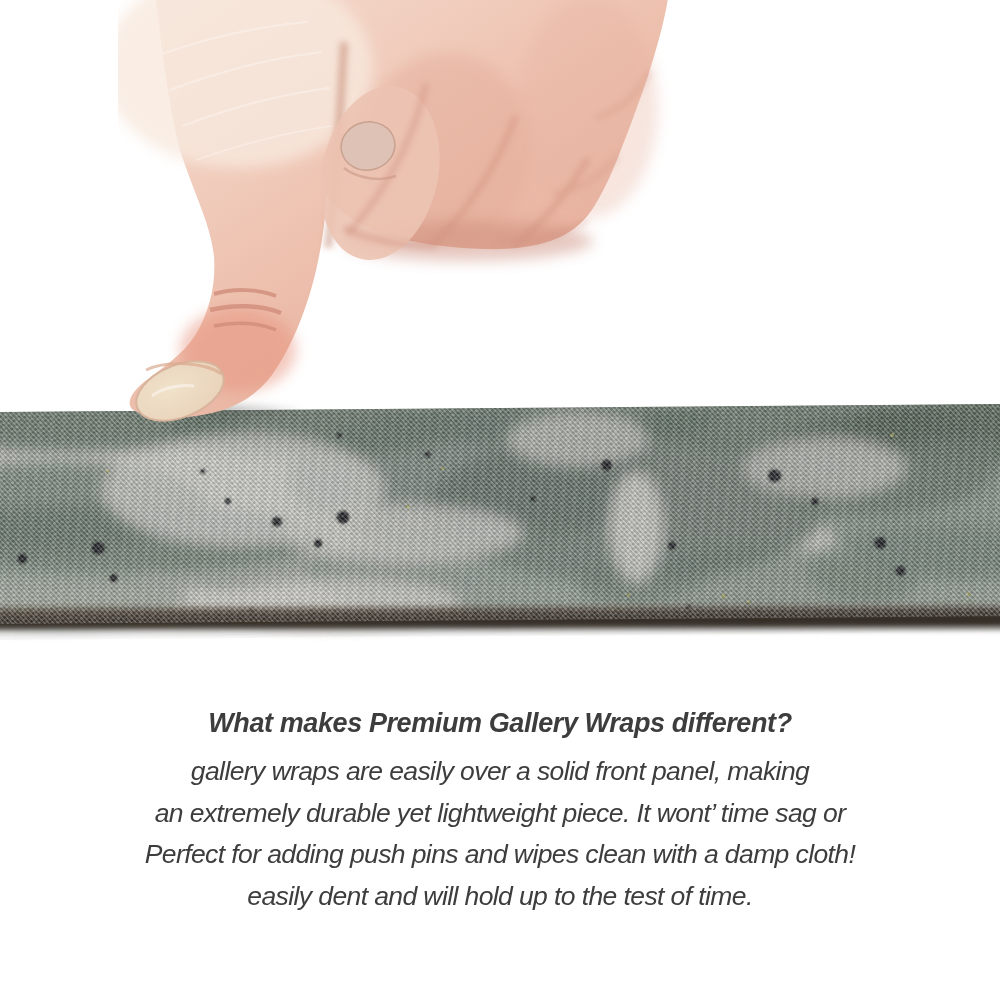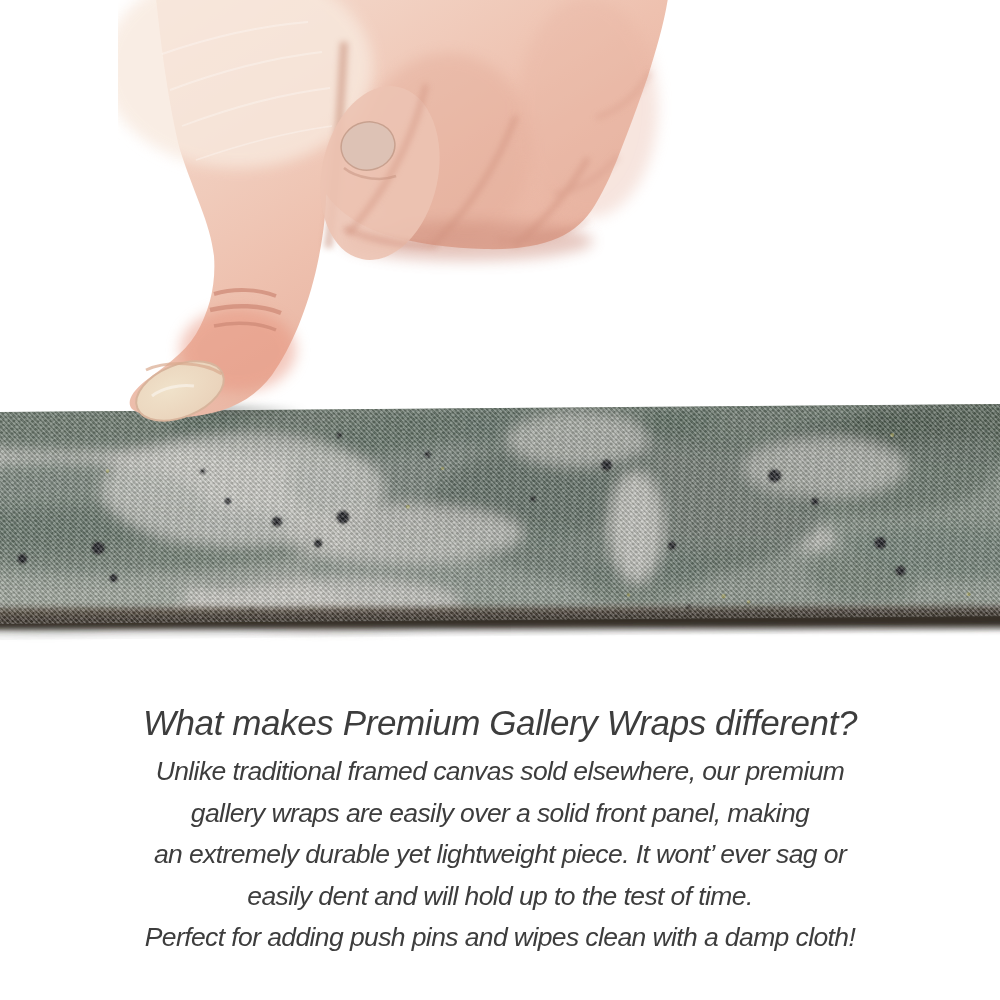--- a/index.html
+++ b/index.html
@@ -36,21 +36,21 @@
   }
   
   .hand{position:absolute;left:118px;top:-2px;width:584px;height:428px;z-index:3;}
   .hand svg{width:100%;height:100%;display:block;}
   
   .info{
     position:absolute;top:700px;left:0;right:0;text-align:center;
     color:var(--text);font-style:italic;z-index:1;
   }
   .heading{
-    font-weight:400;font-size:35px;line-height:46px;letter-spacing:-0.4px;
+    font-weight:700;font-size:27px;line-height:46px;letter-spacing:-0.4px;
     margin:0 0 5px 0;
   }
   .line{
     font-weight:400;font-size:26.5px;line-height:41.5px;letter-spacing:-0.6px;
     white-space:nowrap;
   }
 </style>
 </head>
 <body>
 
@@ -237,20 +237,19 @@
         <path d="M 44 56 C 90 40 140 28 190 24" stroke-width="2"></path>
         <path d="M 52 92 C 100 74 152 60 204 54" stroke-width="2"></path>
         <path d="M 64 128 C 112 110 162 96 212 90" stroke-width="1.8"></path>
         <path d="M 78 162 C 124 146 170 134 214 128" stroke-width="1.5"></path>
       </g>
     </svg>
   </div>
 
   <div class="info">
     <div class="heading">What makes Premium Gallery Wraps different?</div>
-    <div class="line">Unlike traditional framed canvas sold elsewhere, our premium</div>
     <div class="line">gallery wraps are easily over a solid front panel, making</div>
-    <div class="line">an extremely durable yet lightweight piece. It wont’ ever sag or</div>
+    <div class="line">an extremely durable yet lightweight piece. It wont’ time sag or</div>
+    <div class="line">Perfect for adding push pins and wipes clean with a damp cloth!</div>
     <div class="line">easily dent and will hold up to the test of time.</div>
-    <div class="line">Perfect for adding push pins and wipes clean with a damp cloth!</div>
   </div>
 
 </div>
 
 </body></html>

